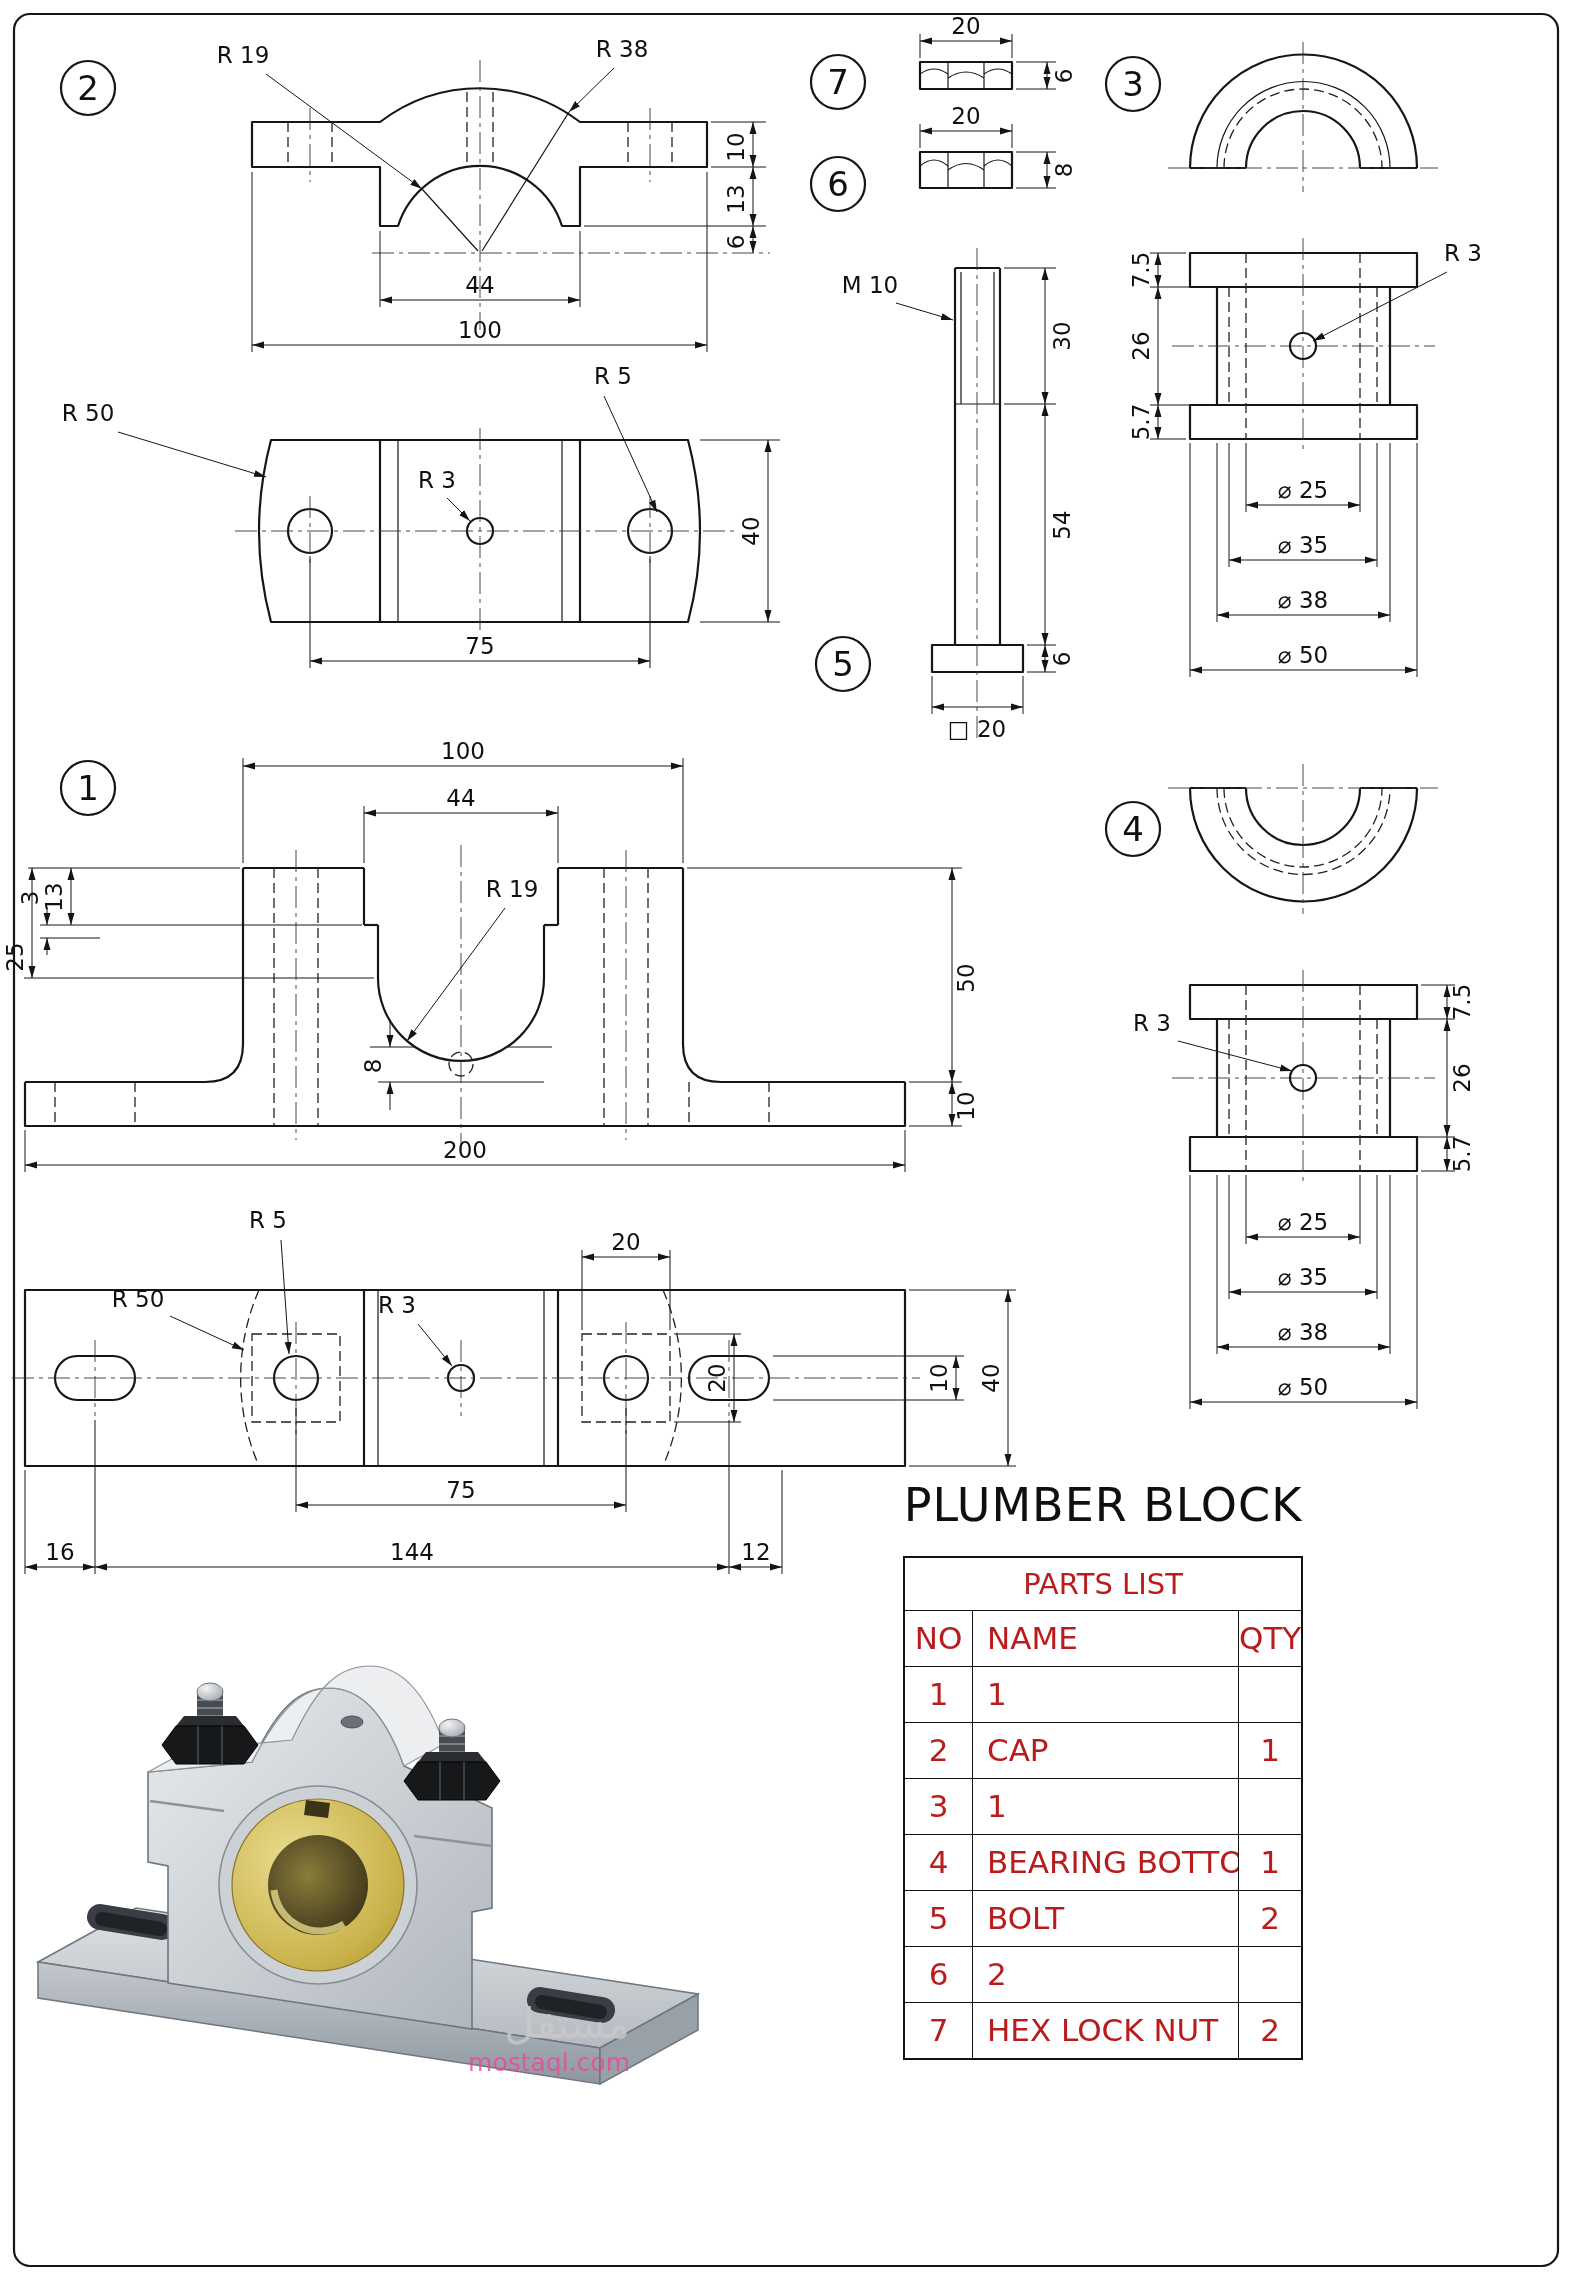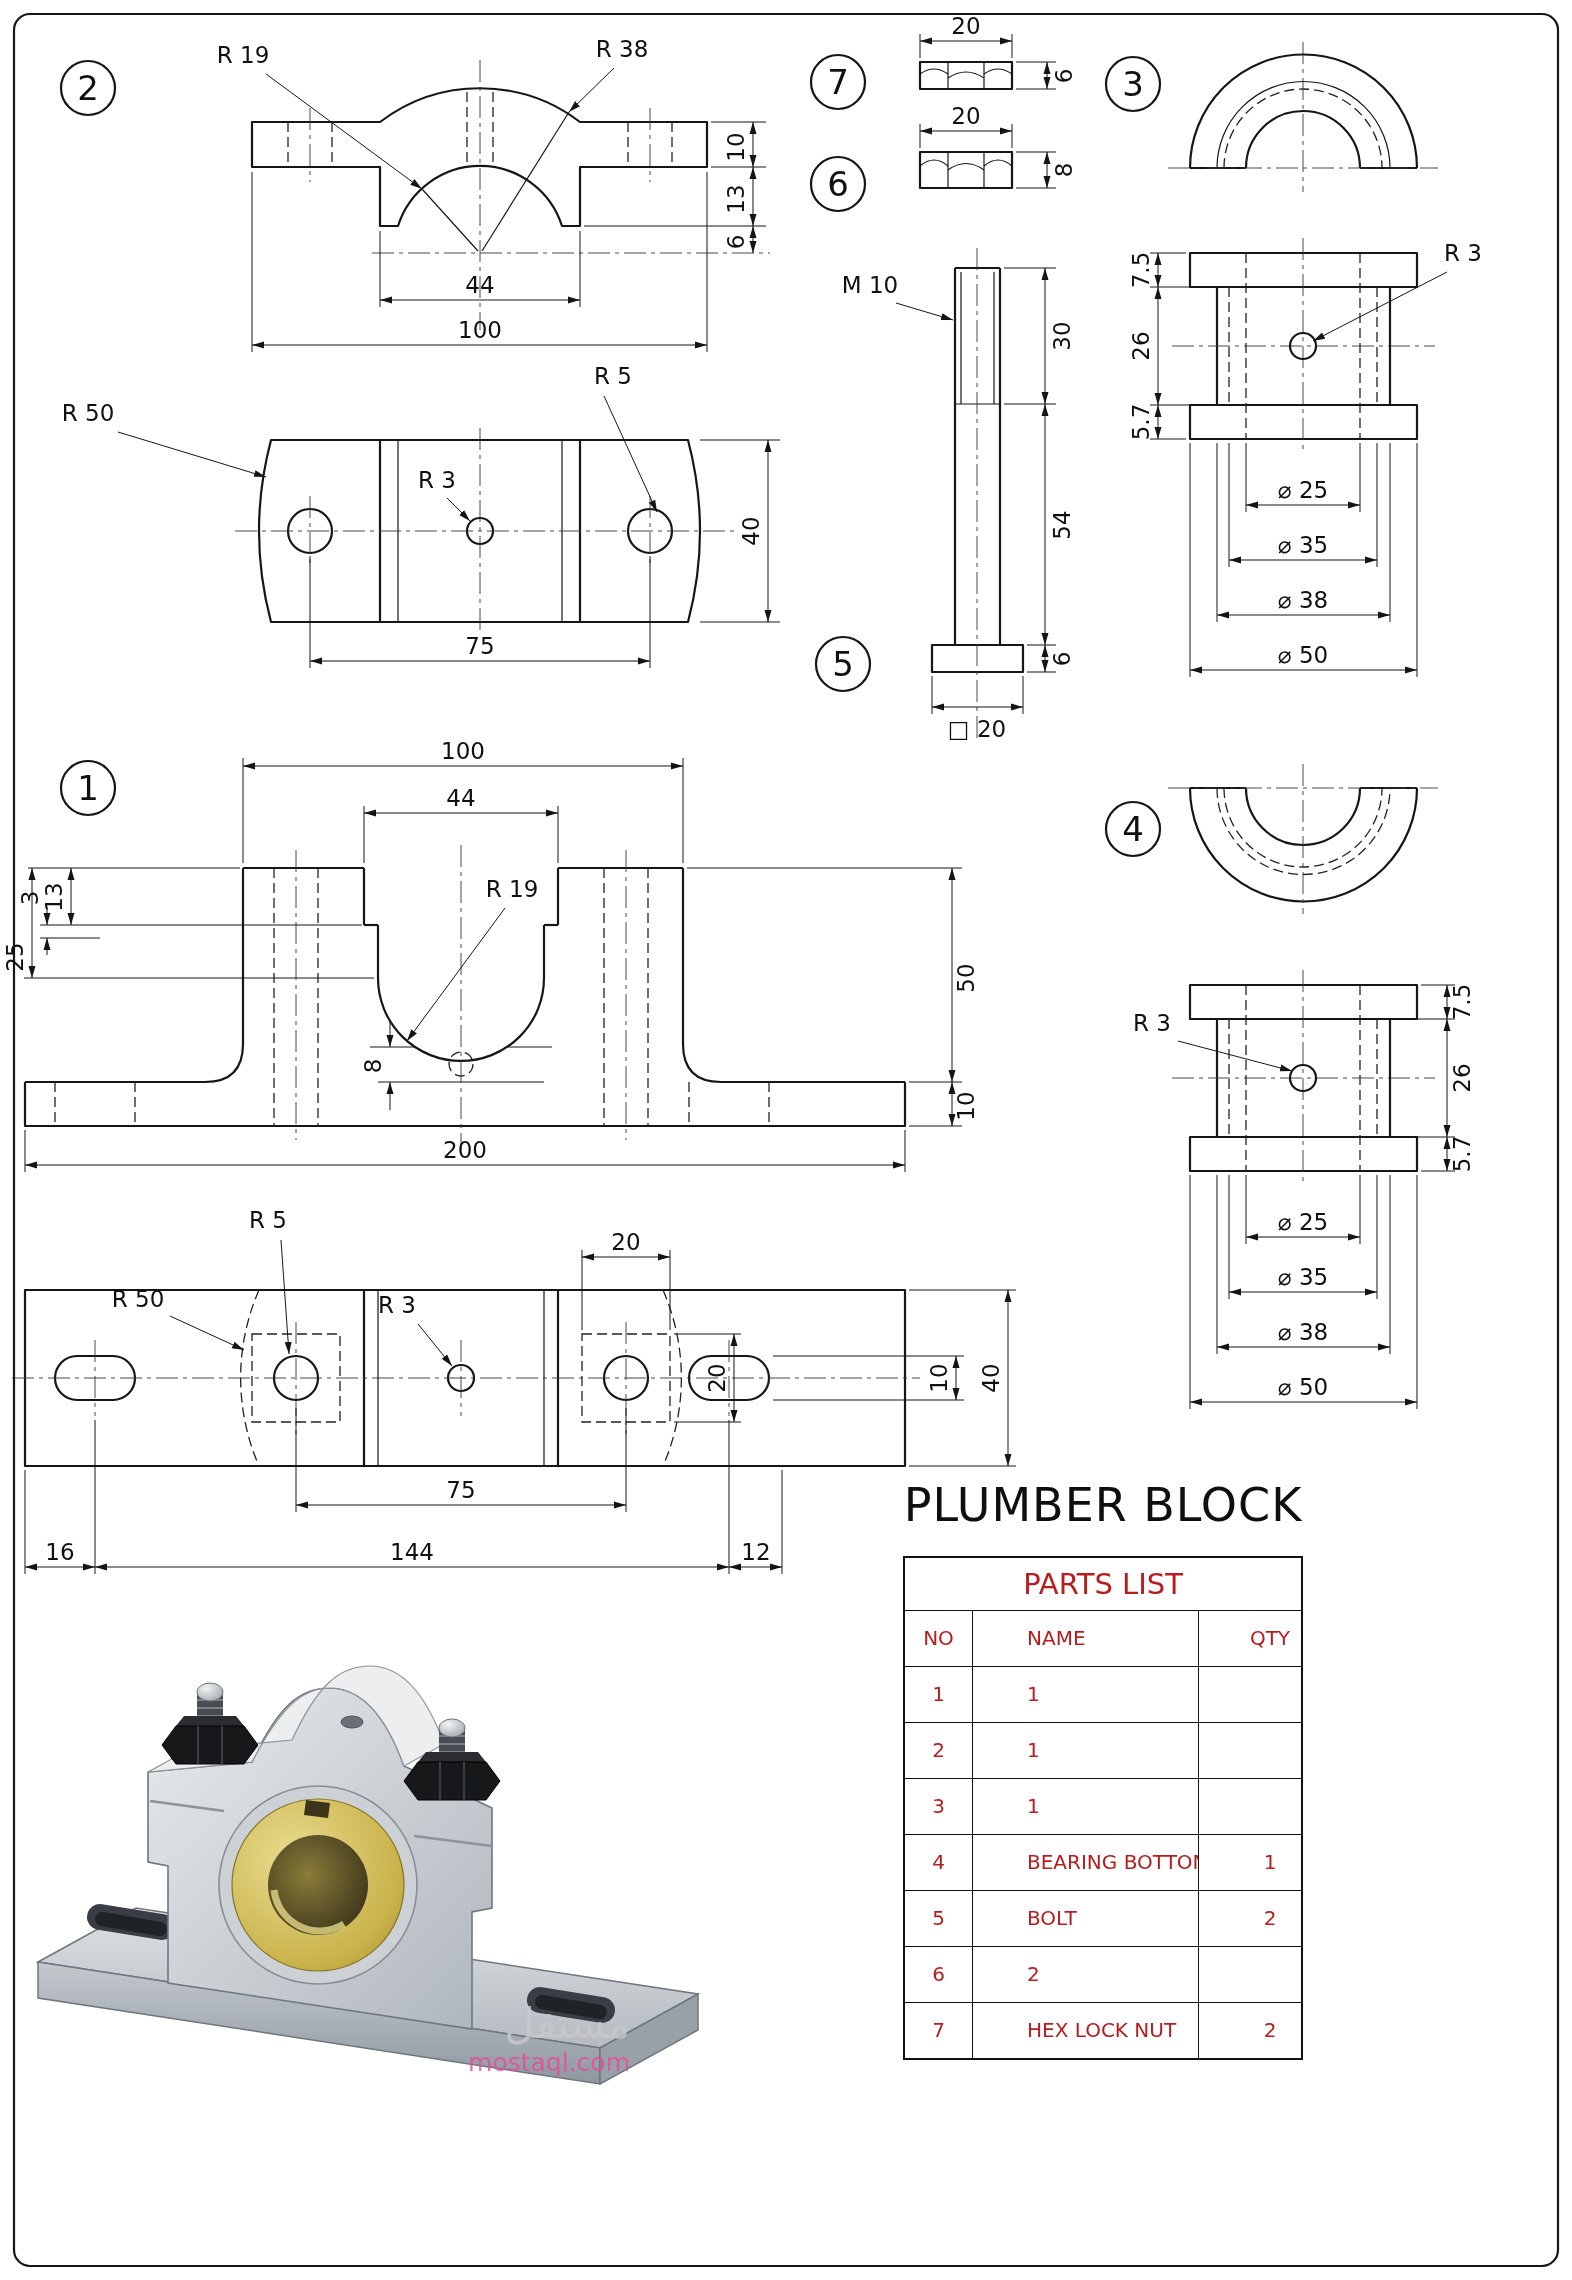--- a/index.html
+++ b/index.html
@@ -12,21 +12,21 @@
   svg .dim{stroke:#161616;stroke-width:1;fill:none;}
   svg text{font-family:"DejaVu Sans",sans-serif;fill:#101010;}
   svg .dt{font-size:23px;text-anchor:middle;}
   svg .bal{font-size:34px;text-anchor:middle;}
   .sheet-title{position:absolute;left:880px;top:1478px;width:446px;text-align:center;
     font-family:"DejaVu Sans",sans-serif;font-size:46px;letter-spacing:1px;color:#0f0f0f;}
   .plist{position:absolute;left:903px;top:1556px;width:400px;border:2.5px solid #111;
     font-family:"DejaVu Sans",sans-serif;color:#b91c1c;background:#fff;box-sizing:border-box;}
   .pl-title{height:52px;line-height:52px;text-align:center;font-size:29px;border-bottom:1.5px solid #111;}
   .pl-row{display:grid;grid-template-columns:68px 1fr 62px;height:55px;line-height:55px;
-    border-bottom:1.5px solid #111;font-size:20px;gap:40px;}
+    border-bottom:1.5px solid #111;font-size:31px;}
   .pl-row:last-child{border-bottom:none;}
   .pl-row>div:nth-child(1){text-align:center;border-right:1.5px solid #111;}
   .pl-row>div:nth-child(2){padding-left:14px;border-right:1.5px solid #111;white-space:nowrap;overflow:hidden;}
   .pl-row>div:nth-child(3){text-align:center;}
   .wm{position:absolute;left:420px;top:2000px;width:210px;text-align:right;
     font-family:"DejaVu Sans",sans-serif;color:#c9c9c9;opacity:.8;pointer-events:none;}
   .wm .ar{font-size:42px;line-height:1.15;}
   .wm .la{font-size:25px;color:#ec4899;}
 </style>
 </head>
@@ -522,20 +522,21 @@
     <div>NO</div>
     <div>NAME</div>
     <div>QTY</div>
   </div>
   <div class="pl-row">
     <div>1</div>
     <div>1</div>
   </div>
   <div class="pl-row">
     <div>2</div>
+    <div>CAP</div>
     <div>1</div>
   </div>
   <div class="pl-row">
     <div>3</div>
     <div>1</div>
   </div>
   <div class="pl-row">
     <div>4</div>
     <div>BEARING BOTTOM HALF</div>
     <div>1</div>

